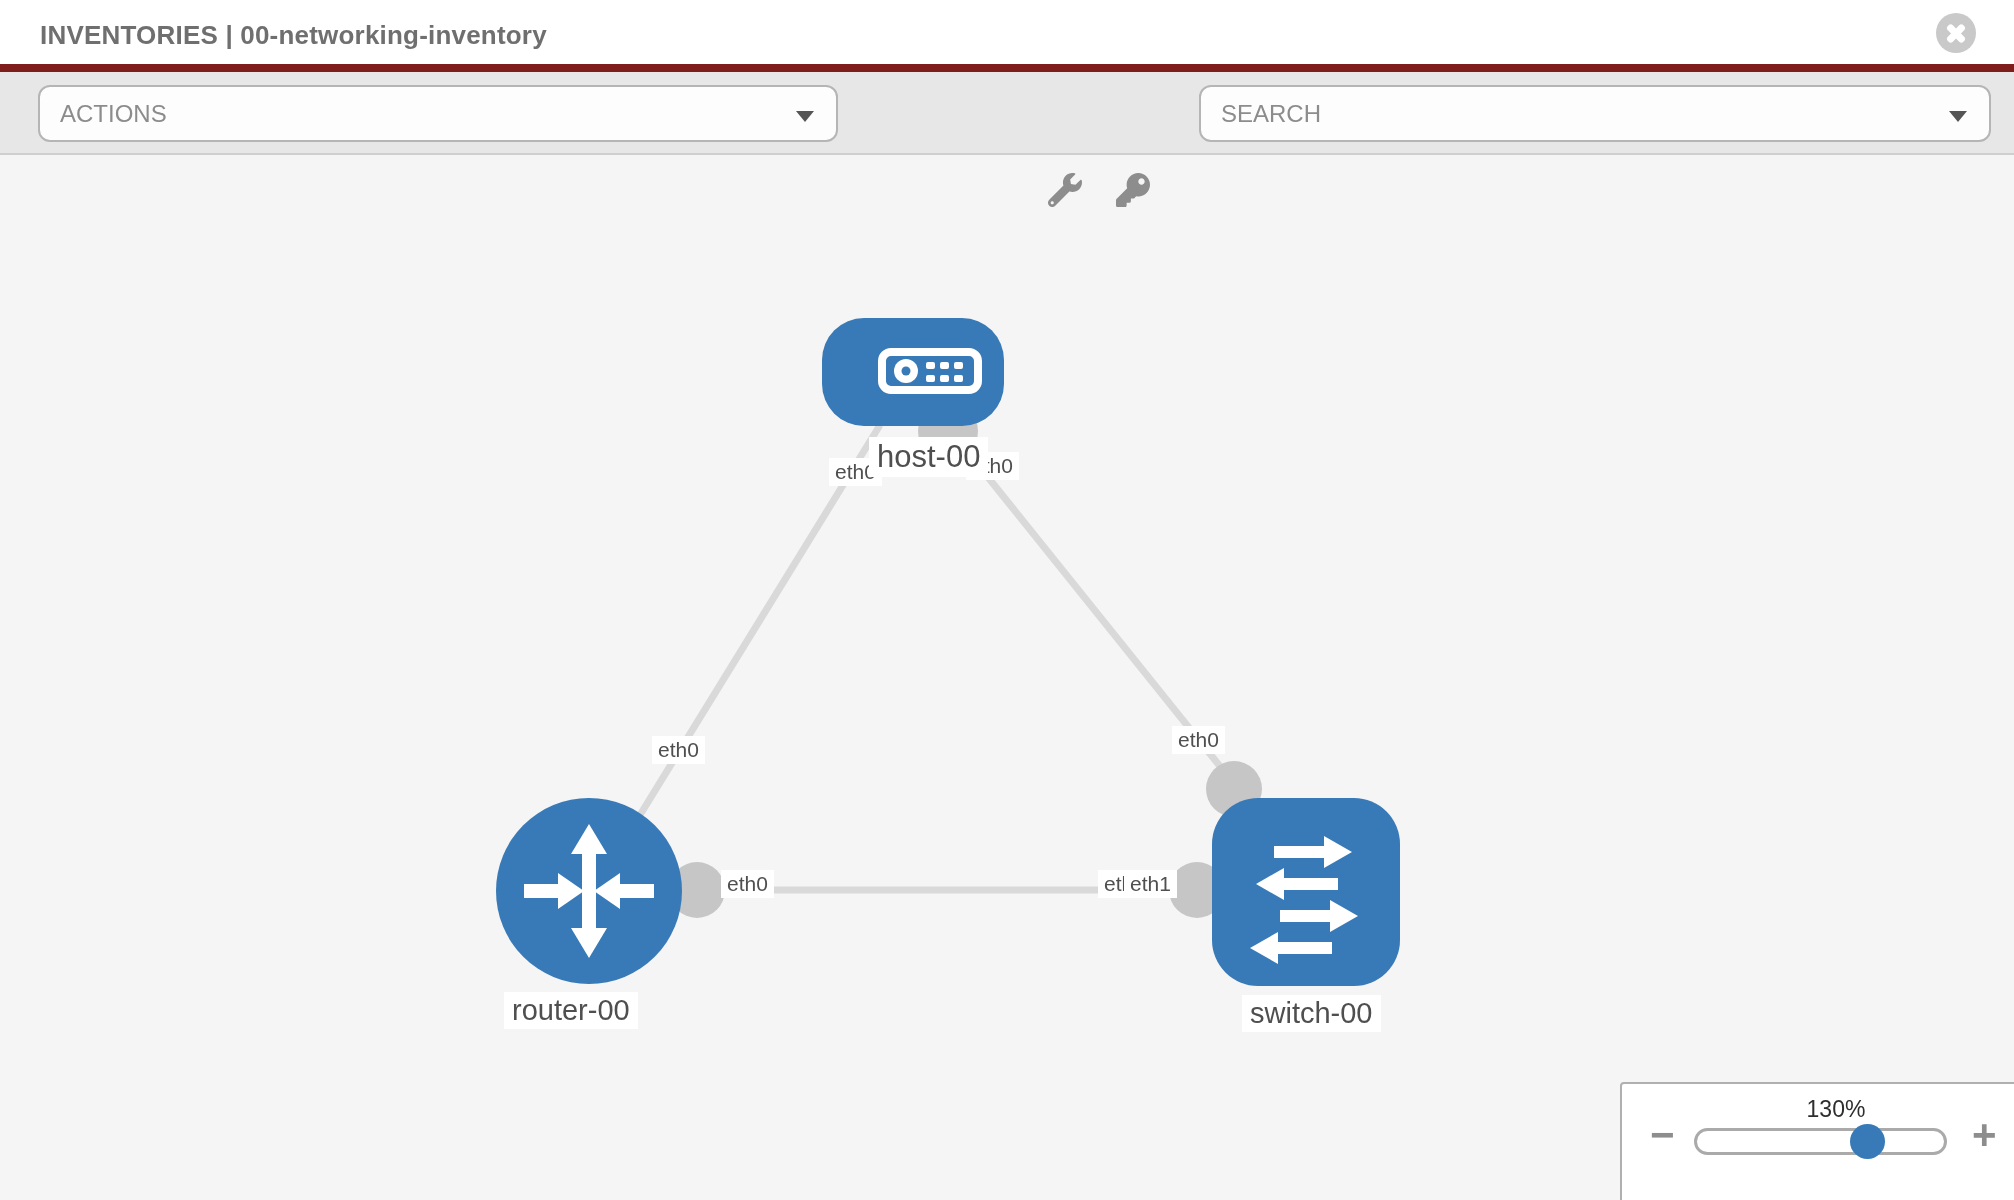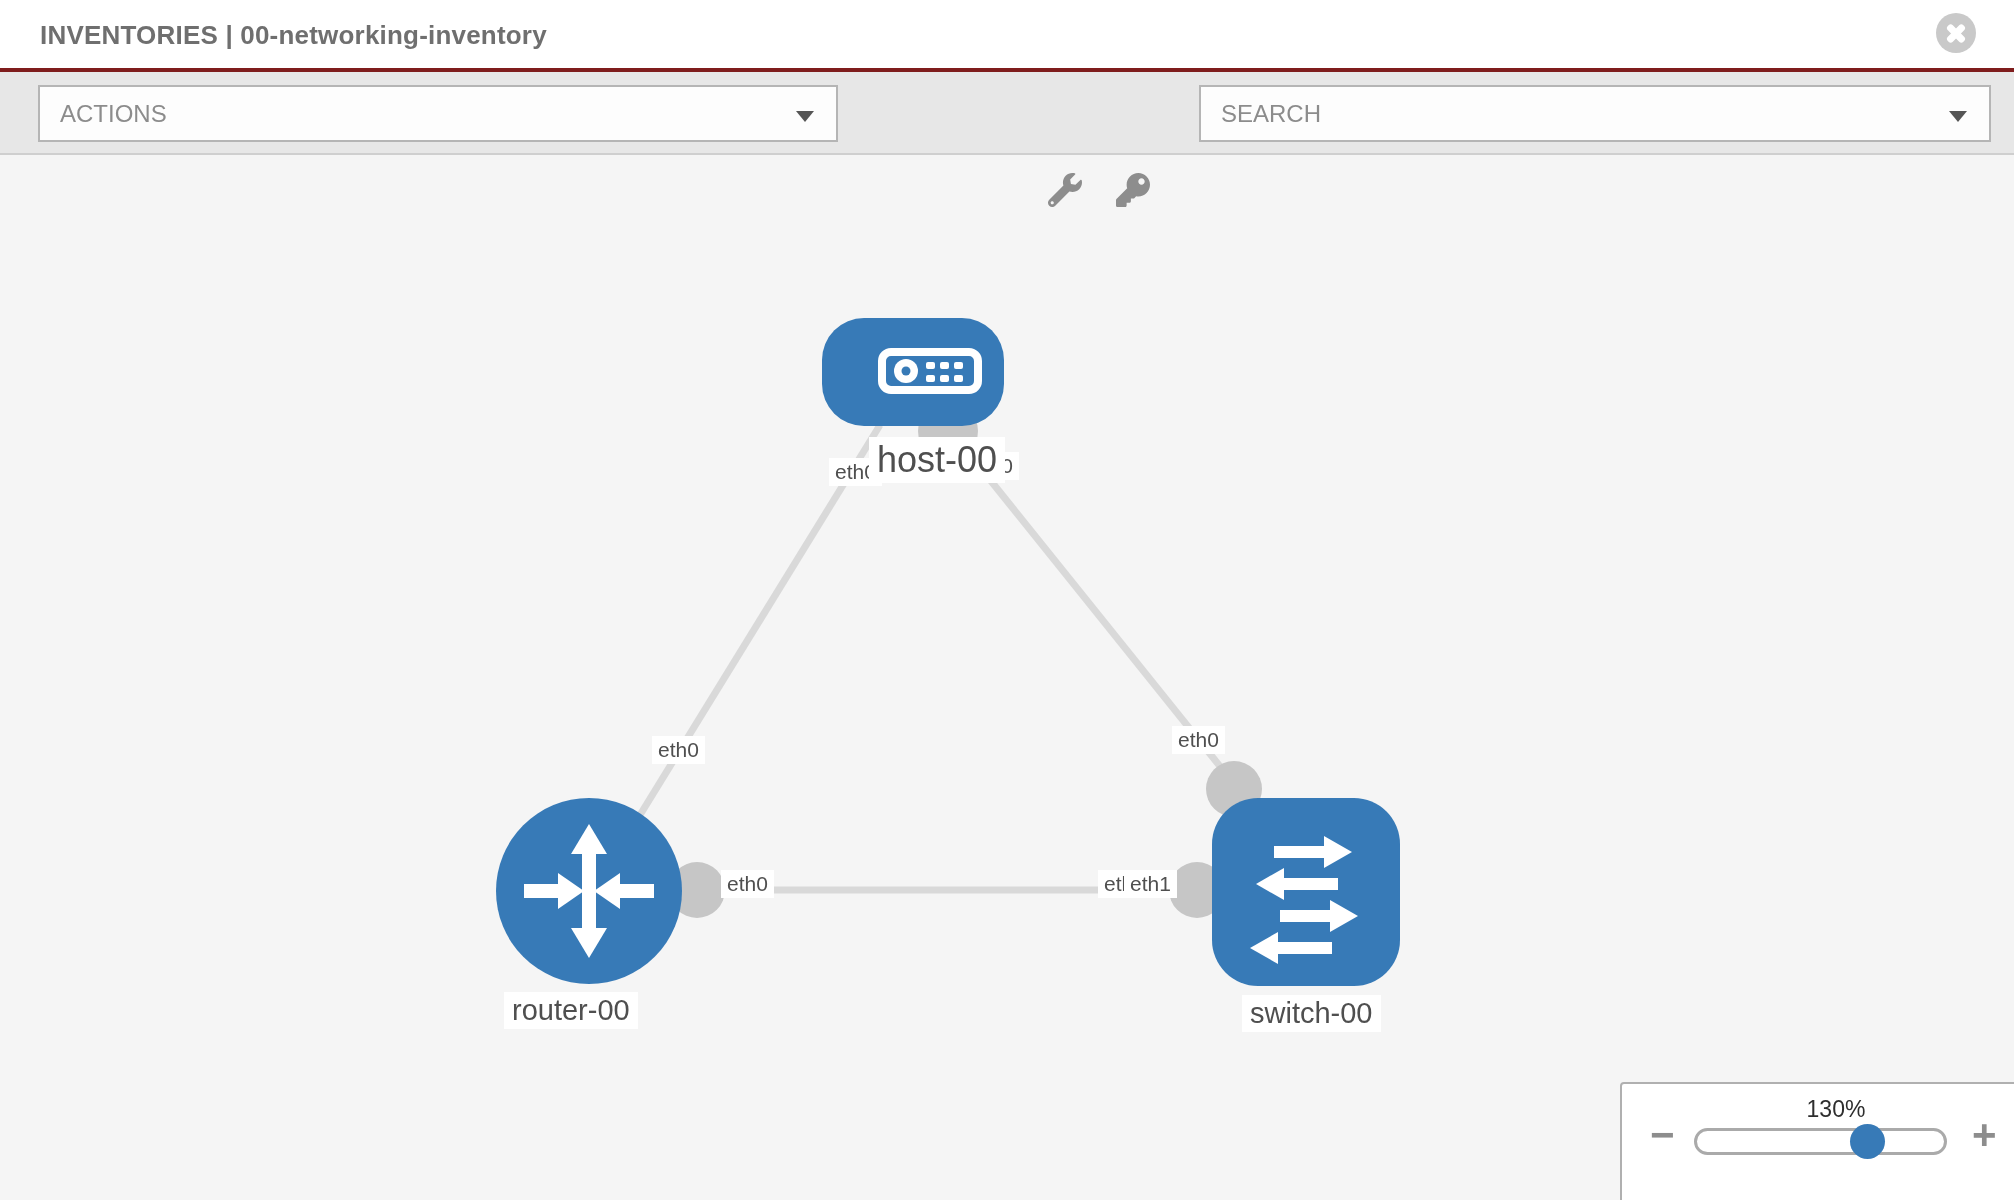--- a/index.html
+++ b/index.html
@@ -2,21 +2,21 @@
 <html><head>
 <meta charset="utf-8">
 <style>
   * { margin:0; padding:0; box-sizing:border-box; }
   html,body { width:2014px; height:1200px; overflow:hidden; }
   body { font-family:"Liberation Sans", sans-serif; background:#f5f5f5; position:relative; }
 
   
   .header {
     position:absolute; left:0; top:0; width:2014px; height:72px;
-    background:#ffffff; border-bottom:4px solid #7f1d1d; z-index:30;
+    background:#ffffff; border-bottom:8px solid #7f1d1d; z-index:30;
   }
   .title {
     position:absolute; left:40px; top:0; height:70px; line-height:70px;
     font-size:26px; font-weight:bold; color:#6f6f6f; letter-spacing:0.2px;
   }
   .close-btn {
     position:absolute; left:1936px; top:13px; width:40px; height:40px;
     border-radius:50%; background:#c9c9c9; cursor:pointer;
   }
   .close-btn .bar {
@@ -26,21 +26,21 @@
   .close-btn .bar.b1 { transform:rotate(45deg); }
   .close-btn .bar.b2 { transform:rotate(-45deg); }
 
   
   .toolbar {
     position:absolute; left:0; top:72px; width:2014px; height:83px;
     background:#e7e7e7; border-bottom:2px solid #cfcfcf; z-index:30;
   }
   .dropdown {
     position:absolute; top:13px; height:57px;
-    background:#fdfdfd; border:2px solid #b5b5b5; border-radius:0;
+    background:#fdfdfd; border:2px solid #b5b5b5; border-radius:12px;
     color:#8c8c8c; font-size:24px; line-height:53px; padding-left:20px;
     cursor:pointer;
   }
   .dropdown .caret {
     position:absolute; right:22px; top:24px; width:0; height:0;
     border-left:9px solid transparent; border-right:9px solid transparent;
     border-top:11px solid #555555;
   }
   .dd-actions { left:38px;  width:800px; }
   .dd-search  { left:1183px; width:792px;margin-left:16px; }
@@ -60,21 +60,21 @@
   .node-host   { left:822px; top:318px; width:182px; height:108px; border-radius:42px; }
   .node-router { left:496px; top:798px; width:186px; height:186px; border-radius:50%; }
   .node-switch { left:1212px; top:798px; width:188px; height:188px; border-radius:46px; }
   .node svg { position:absolute; left:0; top:0; width:100%; height:100%; }
 
   
   .chip {
     position:absolute; background:#ffffff; color:#4f4f4f; white-space:nowrap; z-index:10;
   }
   .node-label { font-size:29px; padding:2px 8px; }
-  .lbl-host   { left:869px;  top:437px; font-size:36px; z-index:11; }
+  .lbl-host   { left:869px;  top:437px; font-size:31px; z-index:11; }
   .lbl-router { left:504px;  top:992px; }
   .lbl-switch { left:1242px; top:995px;text-align:center; }
   .iface { font-size:21px; padding:2px 6px; z-index:9; }
   .if-host-l   { left:829px;  top:458px; }
   .if-host-r   { left:966px;  top:452px; }
   .if-router-t { left:652px;  top:736px; }
   .if-switch-t { left:1172px; top:726px; }
   .if-router-r { left:721px;  top:870px; }
   .if-switch-l-under { left:1098px; top:870px; z-index:8; }
   .if-switch-l-top   { left:1124px; top:870px; z-index:9; }

